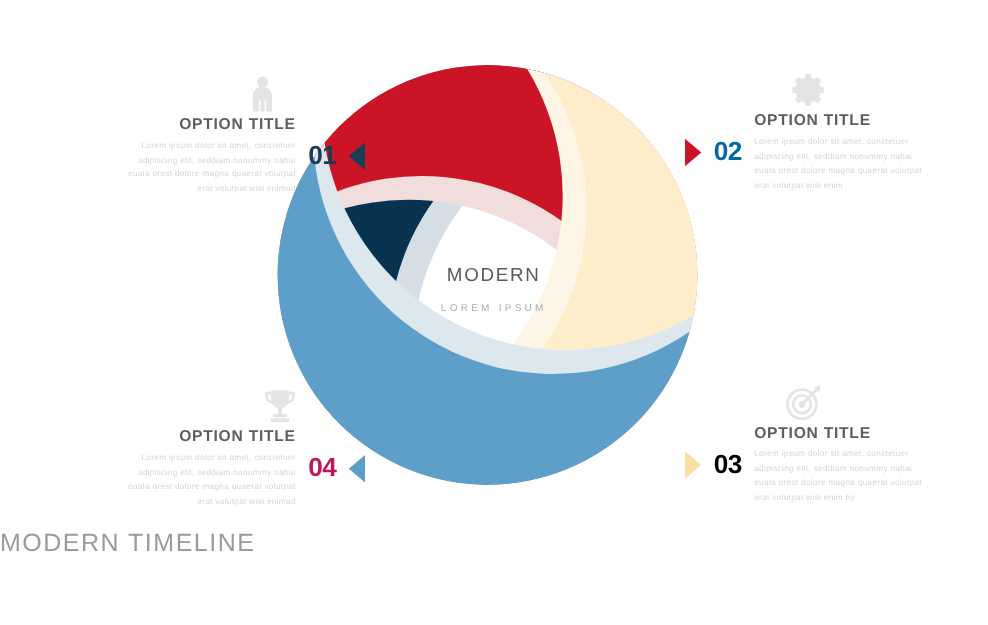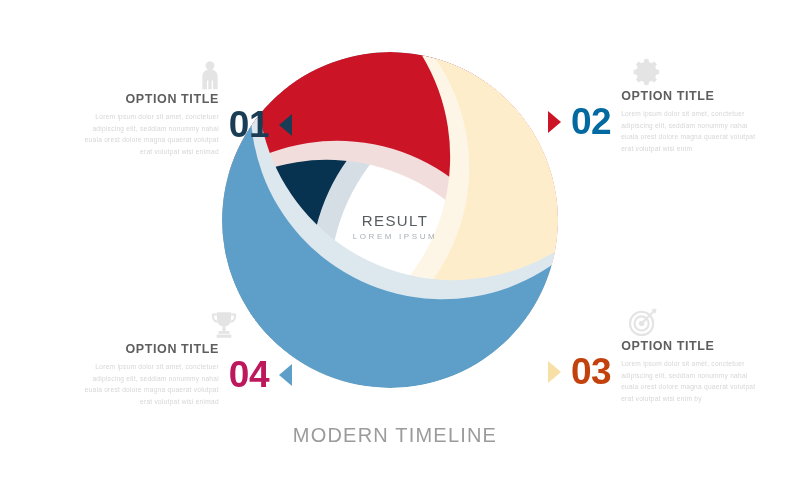--- a/index.html
+++ b/index.html
@@ -36,21 +36,21 @@
   }
   .opt .body{
     font-size:6.6px;
     line-height:1.75;
     color:#d6d6d6;
     letter-spacing:.25px;
     margin:0;
     width:145px;
   }
   .opt .num{
-    font-size:37px;
+    font-size:21px;
     font-weight:bold;
     letter-spacing:-0.5px;
     line-height:1;
   }
   .tri{width:0;height:0;border-top:11px solid transparent;border-bottom:11px solid transparent;}
   .tri.left{border-right:13px solid currentColor;}
   .tri.right{border-left:13px solid currentColor;}
 
   
   .opt.left .textwrap{text-align:right;}
@@ -70,41 +70,40 @@
 
   
   #opt1 .iconwrap{padding-left:68px;}
   #opt2 .iconwrap{padding-left:82px;}
   #opt3 .iconwrap{padding-left:78px;}
   #opt4 .iconwrap{padding-left:82px;}
 
   
   #footer{
     position:absolute;left:0;right:0;top:424px;
-    text-align:center;
   }
   #footer .main{
     font-size:20px;letter-spacing:1.2px;color:#9b9b9b;
   }
   #footer .sub{
     font-size:16px;letter-spacing:2.2px;color:#c9c9c9;margin-top:2px;
   }
 
   
   #center-label{
     position:absolute;
     left:0;right:0;top:212px;
     text-align:center;
     pointer-events:none;
   }
   #center-label .res{
     font-size:15px;letter-spacing:1.4px;color:#555b5e;
   }
   #center-label .li{
-    font-size:8px;letter-spacing:2.6px;color:#a9aeb1;margin-top:3px;
+    font-size:8px;letter-spacing:2.6px;color:#a9aeb1;margin-top:13px;
   }
 </style>
 </head>
 <body>
 
 <div class="stage">
 
   <div id="wheel">
     <svg viewBox="0 0 360 360" xmlns="http://www.w3.org/2000/svg">
       <defs>
@@ -144,21 +143,21 @@
 
         <g transform="rotate(250 180 180)">
           <rect x="0" y="0" width="360" height="360" fill="#dde7ee" mask="url(#shadowMask)"></rect>
           <rect x="0" y="0" width="360" height="360" fill="#5d9fc9" mask="url(#petalMask)"></rect>
         </g>
       </g>
     </svg>
   </div>
 
   <div id="center-label">
-    <div class="res">RESULT</div>
+    <div class="res">MODERN</div>
     <div class="li">LOREM IPSUM</div>
   </div>
 
   <div class="opt left" id="opt1">
     <div class="iconwrap">
       <span class="icon">
         <svg viewBox="0 0 24 24">
             <circle cx="12" cy="5.4" r="3.1" fill="#e4e4e4"></circle>
             <path d="M6.6 22V13.2c0-3.1 2.4-5.2 5.4-5.2s5.4 2.1 5.4 5.2V22h-3.3v-6.2h-.9V22H10.8v-6.2h-.9V22z" fill="#e4e4e4"></path>
           </svg>
@@ -200,21 +199,21 @@
           <circle cx="11" cy="13" r="8.2" fill="none" stroke="#e4e4e4" stroke-width="1.5"></circle>
           <circle cx="11" cy="13" r="5" fill="none" stroke="#e4e4e4" stroke-width="1.5"></circle>
           <circle cx="11" cy="13" r="1.9" fill="#e4e4e4"></circle>
           <path d="M11 13 L20.5 3.5" stroke="#e4e4e4" stroke-width="1.5" fill="none"></path>
           <path d="M17.8 3.2l3.8-.8-.8 3.8z" fill="#e4e4e4"></path>
         </svg>
       </span>
     </div>
     <div class="stack">
       <div class="tri right" style="color:#f7dfa5"></div>
-      <div class="num" style="color:#c2410c">03</div>
+      <div class="num" style="color:#000000">03</div>
       <div class="textwrap">
         <div class="title">OPTION TITLE</div>
         <div class="body">Lorem ipsum dolor sit amet, conctetuer adipiscing elit, seddiam nonummy nahai euala orest dolore magna quaerat volutpat erat volutpat wisi enim by</div>
       </div>
     </div>
   </div>
 
   <div class="opt left" id="opt4">
     <div class="iconwrap">
       <span class="icon">

